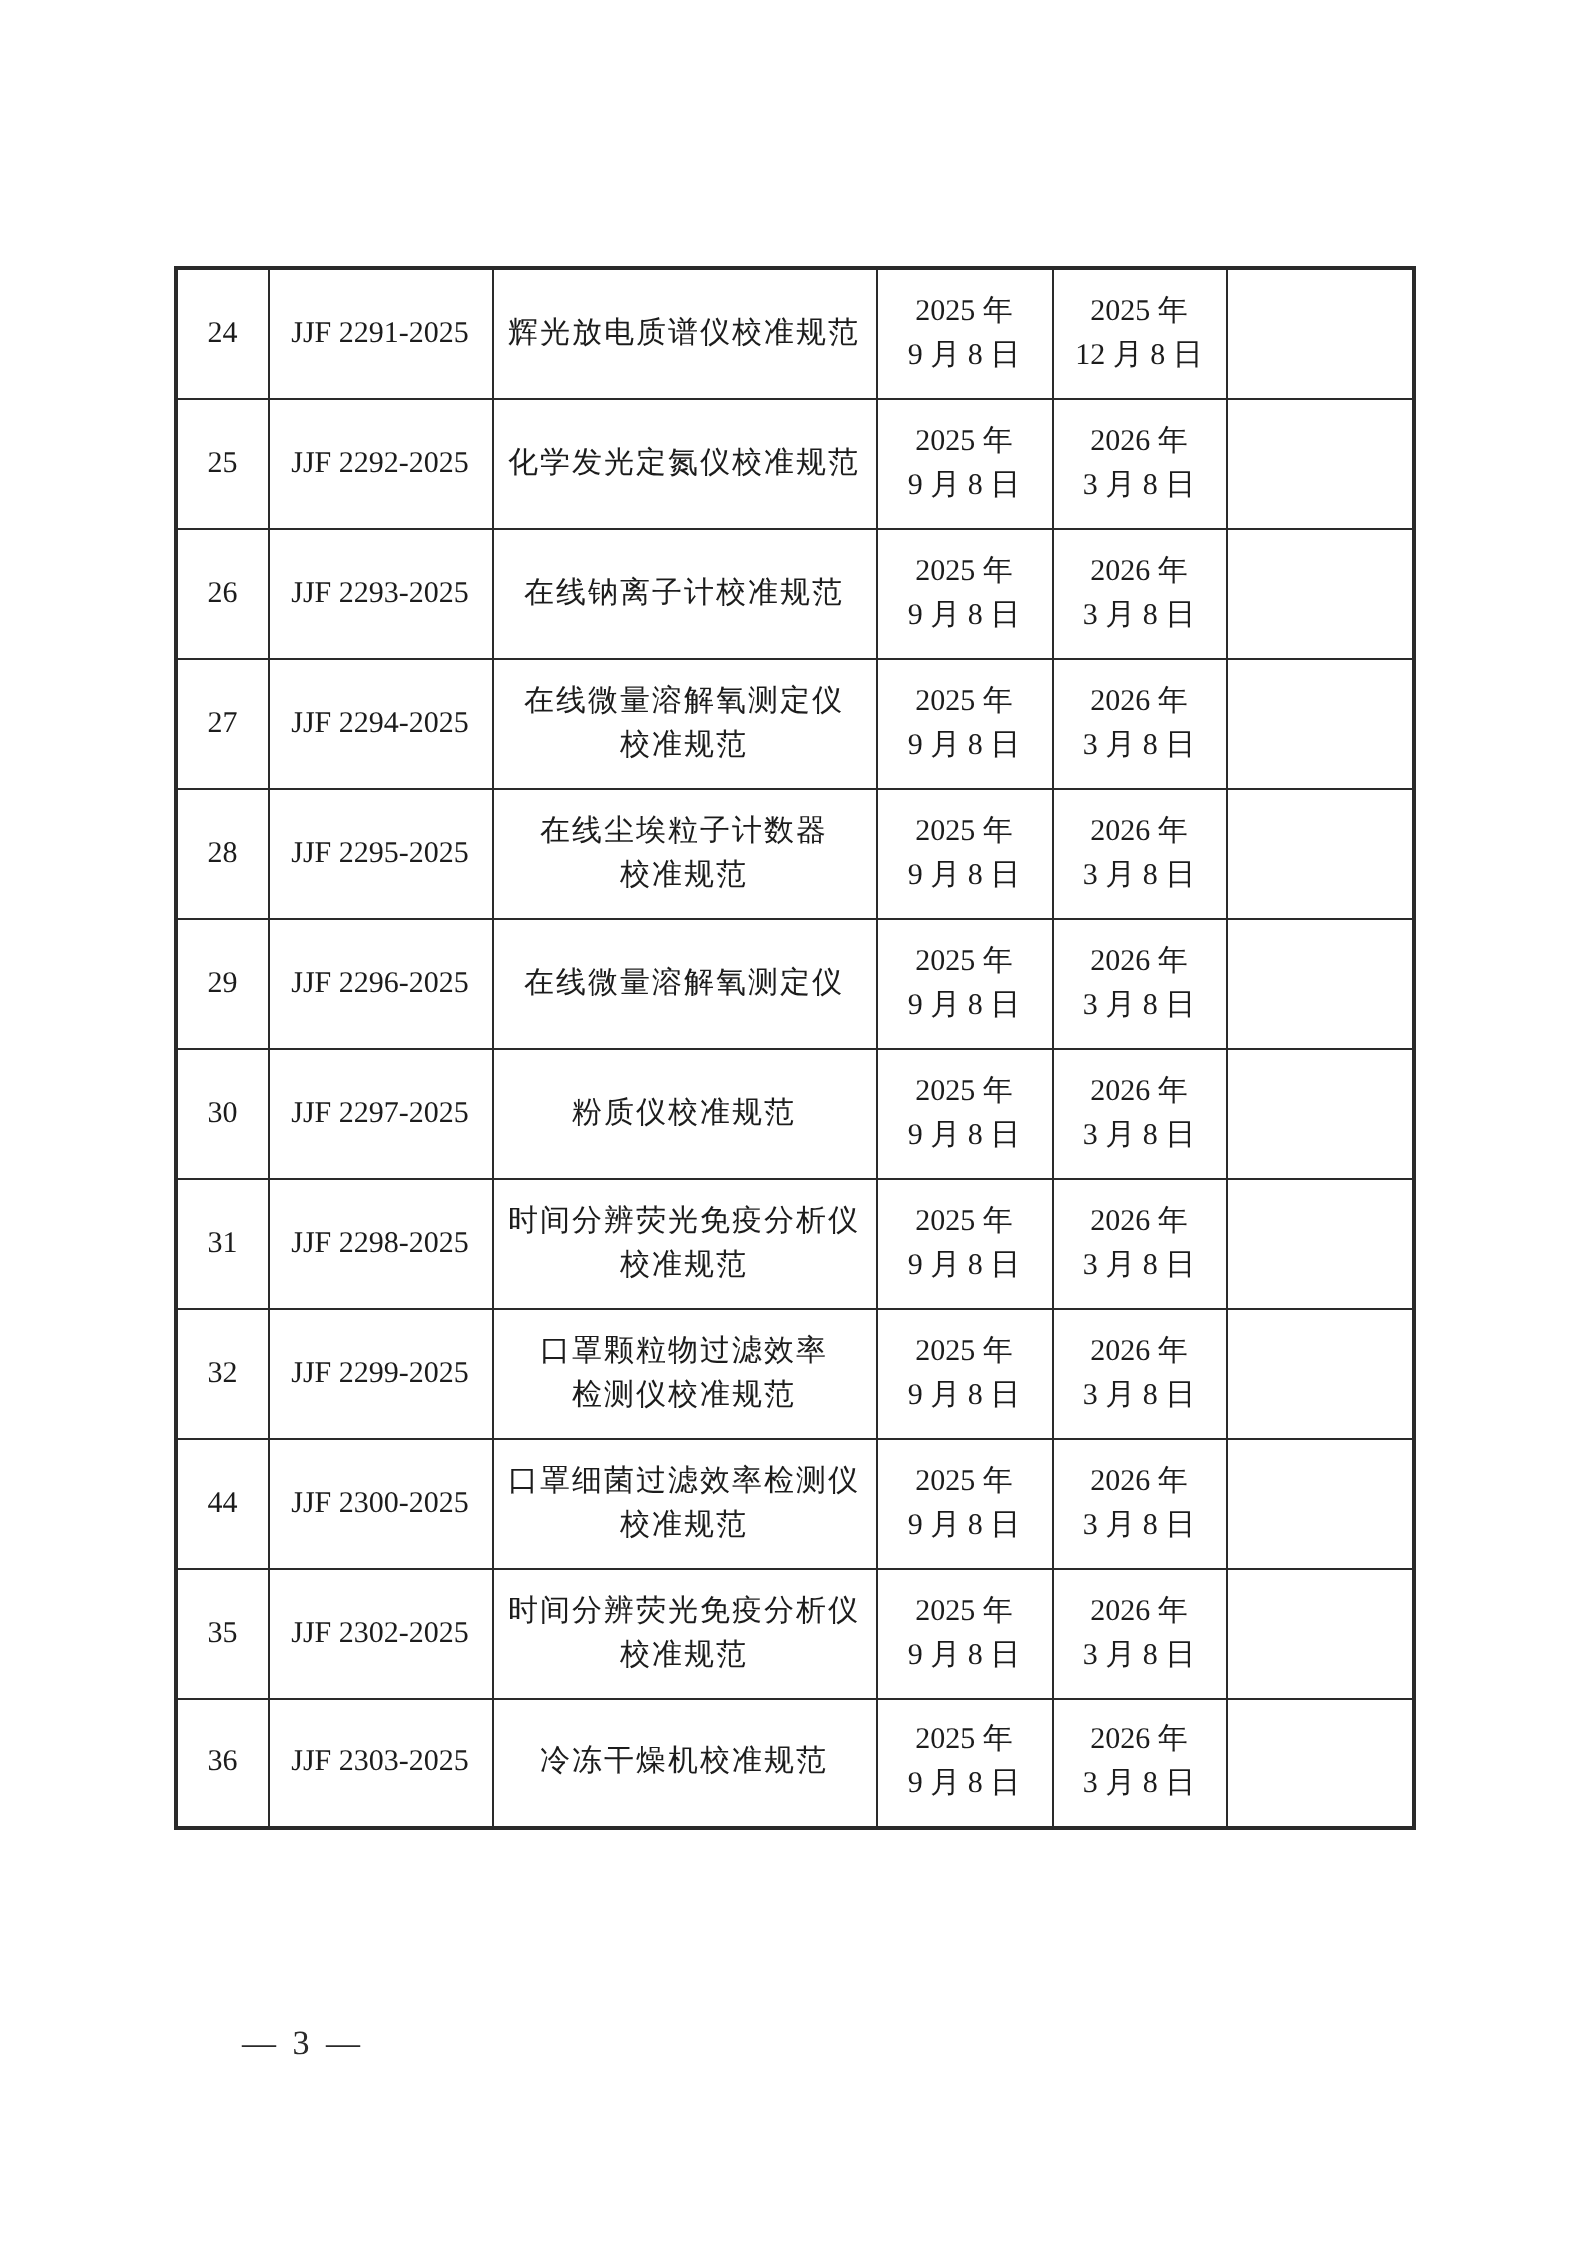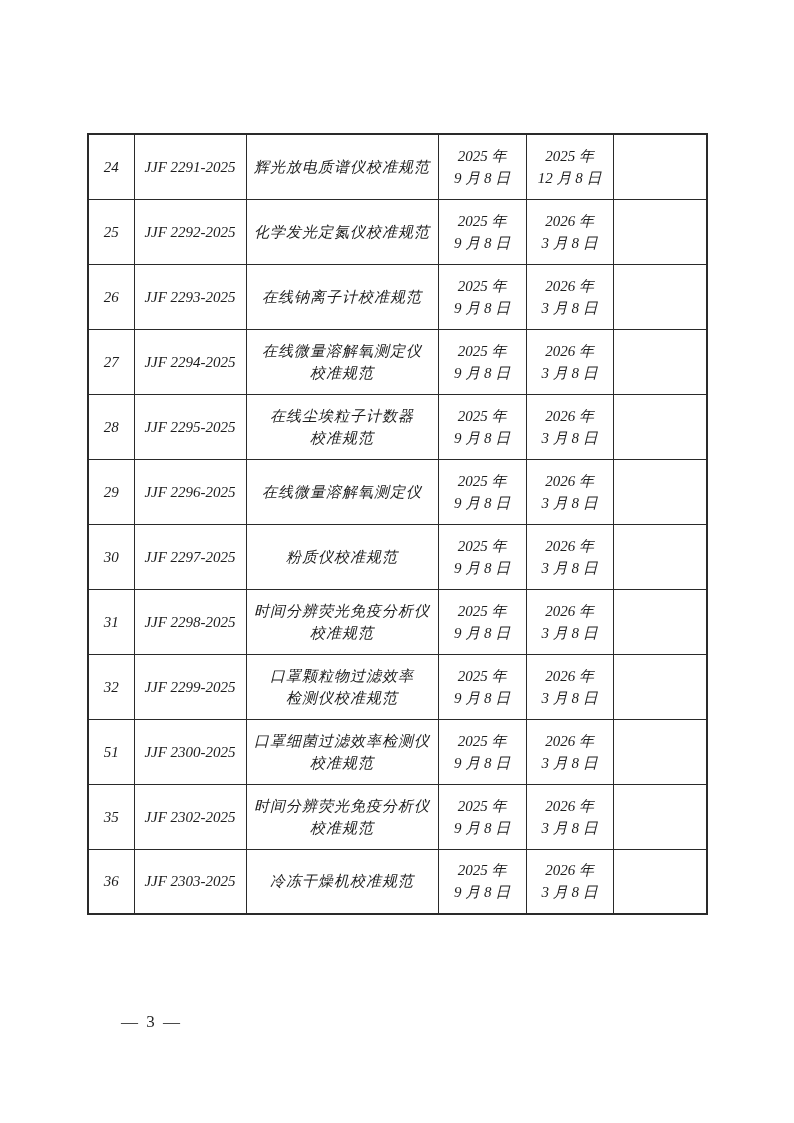--- a/index.html
+++ b/index.html
@@ -21,21 +21,20 @@
     background: #ffffff;
   }
   table.doc-table {
     position: absolute;
     left: 87px;
     top: 133px;
     width: 619px;
     border-collapse: collapse;
     table-layout: fixed;
     border: 2px solid #2a2a2a;
-    font-style: italic;
   }
   table.doc-table td {
     border: 1px solid #2a2a2a;
     text-align: center;
     vertical-align: middle;
     font-size: 15px;
     line-height: 22px;
     padding: 4px 3px;
     overflow: hidden;
   }
@@ -232,21 +231,21 @@
             <div>9 月 8 日</div>
           </td>
     <td class="cell-date">
             <div>2026 年</div>
             <div>3 月 8 日</div>
           </td>
     <td class="cell-remark"></td>
   </tr>
 
   <tr>
-    <td class="cell-index">51</td>
+    <td class="cell-index">44</td>
     <td class="cell-code">JJF 2300-2025</td>
     <td class="cell-name">
             <div>口罩细菌过滤效率检测仪</div>
             <div>校准规范</div>
           </td>
     <td class="cell-date">
             <div>2025 年</div>
             <div>9 月 8 日</div>
           </td>
     <td class="cell-date">

